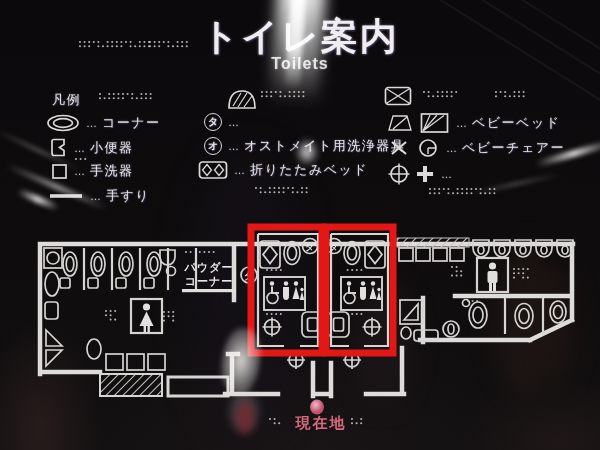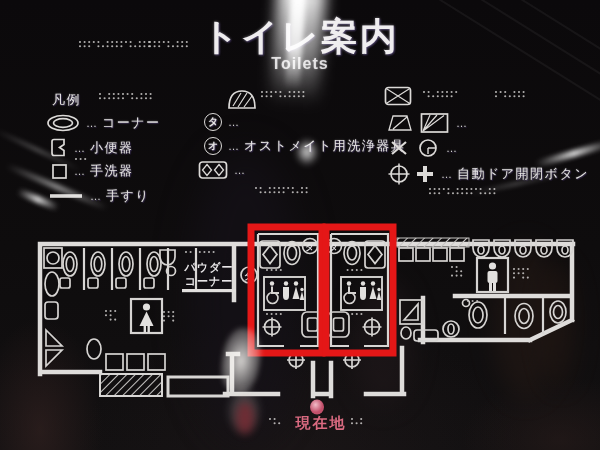--- a/index.html
+++ b/index.html
@@ -150,58 +150,60 @@
     </span>
   <span class="dots">…</span>
   <span class="lbl">オストメイト用洗浄器具</span>
 </div>
 <div class="lg" style="left:198px;top:160px;">
   <svg width="30" height="20">
     <rect x="1.5" y="2" width="27" height="16" rx="3"></rect>
     <path d="M9,4.5 L13.5,10 9,15.5 4.5,10 Z M21,4.5 L25.5,10 21,15.5 16.5,10 Z" style="stroke-width:1.3"></path>
   </svg>
   <span class="dots">…</span>
+  <span class="lbl">折りたたみベッド</span>
 </div>
 
 <div class="lg" style="left:384px;top:86px;">
   <svg width="28" height="20">
     <rect x="1.5" y="1.5" width="25" height="17" rx="3"></rect>
     <path d="M3,17 L25,3 M3,3 L25,17" style="stroke-width:1.2"></path>
   </svg>
 </div>
 <div class="lg" style="left:386px;top:112px;">
   <svg width="28" height="20">
     <path d="M3,17 L7,3 H21 L25,17 Z M7,16 L21,4" style="stroke-width:1.3"></path>
   </svg>
   <svg width="30" height="22" style="margin-left:6px">
     <rect x="1.5" y="2" width="26" height="18"></rect>
     <path d="M3,19 L10,3 M3,19 L17,3 M3,19 L24,3.5" style="stroke-width:1.2"></path>
   </svg>
   <span class="dots">…</span>
+  <span class="lbl">ベビーベッド</span>
 </div>
 <div class="lg" style="left:389px;top:138px;">
   <svg width="20" height="18">
     <path d="M3,3 L17,15 M17,3 L3,15" style="stroke-width:2.2"></path>
   </svg>
   <svg width="22" height="20" style="margin-left:9px">
     <circle cx="10" cy="10" r="8"></circle>
       <path d="M10,10 H18 M10,10 V16" style="stroke-width:1.4"></path>
   </svg>
   <span class="dots">…</span>
+  <span class="lbl">ベビーチェアー</span>
 </div>
 <div class="lg" style="left:387px;top:162px;">
   <svg width="24" height="24">
     <circle cx="12" cy="12" r="8"></circle>
       <path d="M12,1.5 V22.5 M1.5,12 H22.5" style="stroke-width:1.5"></path>
   </svg>
   <svg width="20" height="20" style="margin-left:4px">
     <path class="f" d="M8,2 h4 v6 h6 v4 h-6 v6 h-4 v-6 H2 v-4 h6 Z"></path>
   </svg>
   <span class="dots">…</span>
-  <span class="lbl">自動ドア開閉ボタン</span>
 </div>
 
 <svg class="plan" viewBox="0 0 600 450">
   <defs>
     <pattern id="hh" patternUnits="userSpaceOnUse" width="6" height="6" patternTransform="rotate(45)">
       <line x1="0" y1="0" x2="0" y2="6" stroke="#c8c6c4" stroke-width="2"></line>
     </pattern>
     <radialGradient id="pinkdot" cx="40%" cy="35%">
       <stop offset="0%" stop-color="#f2bcc8"></stop>
         <stop offset="100%" stop-color="#c2506b"></stop>

